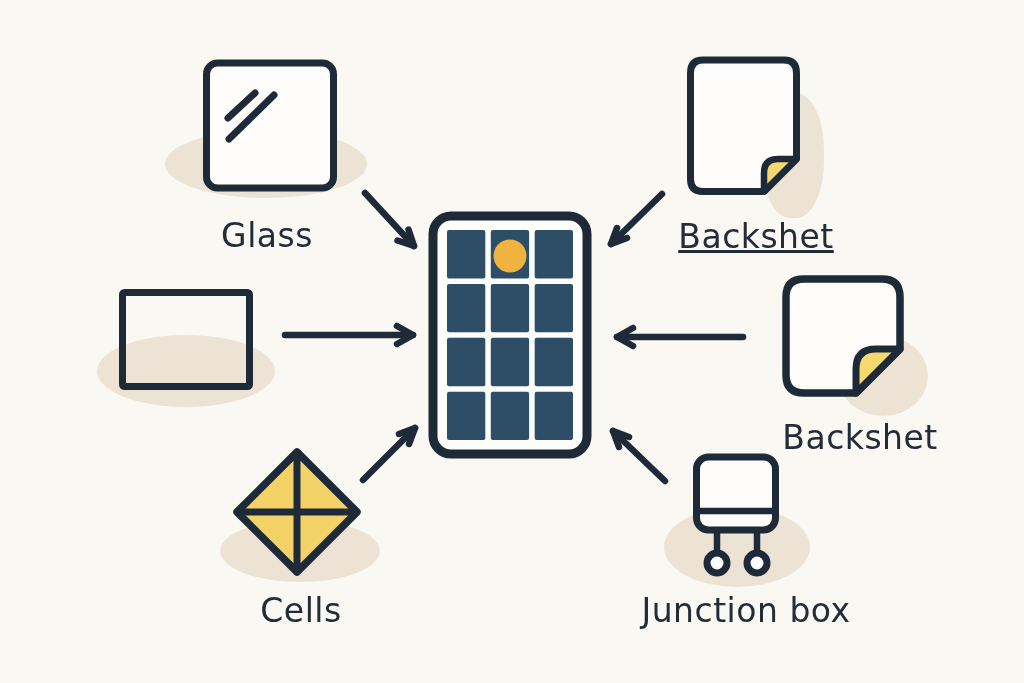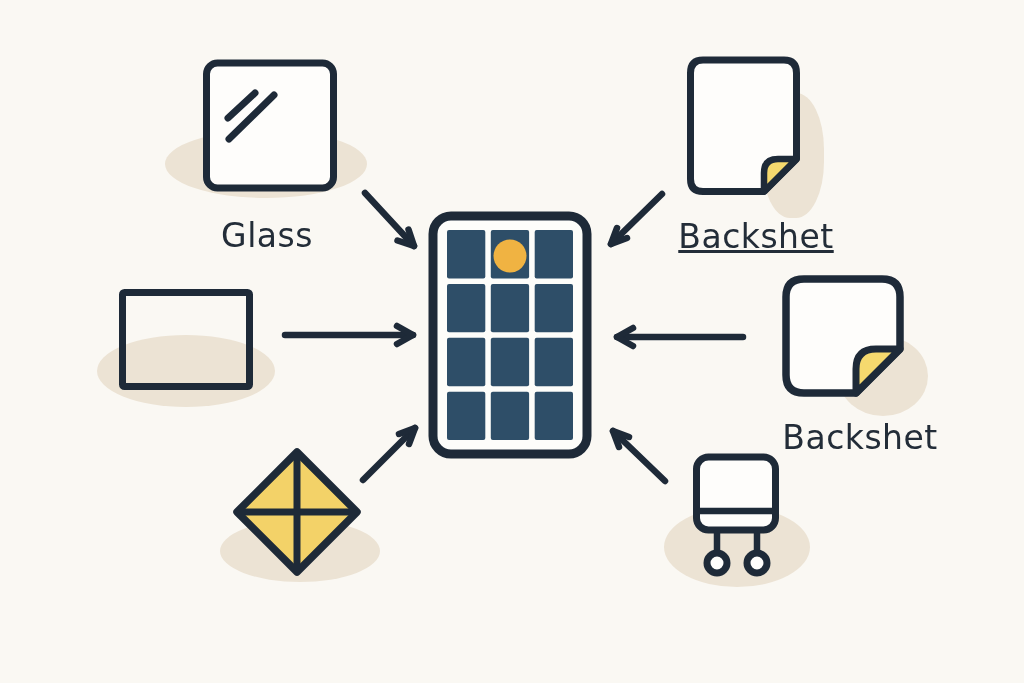--- a/index.html
+++ b/index.html
@@ -127,14 +127,16 @@
     </g>
     <g>
       <path d="M665 481 L613 431"></path>
         <path d="M629 437 L613 431 L619 447"></path>
     </g>
   </svg>
 
   <div class="label" style="left:157px; top:216px; width:220px;">Glass</div>
   <div class="label" style="left:646px; top:217px; width:220px;text-decoration:underline;">Backshet</div>
   <div class="label" style="left:750px; top:418px; width:220px;">Backshet</div>
+  <div class="label" style="left:191px; top:591px; width:220px;">Cells</div>
+  <div class="label" style="left:636px; top:591px; width:220px;">Junction box</div>
 
 </div>
 
 </body></html>

